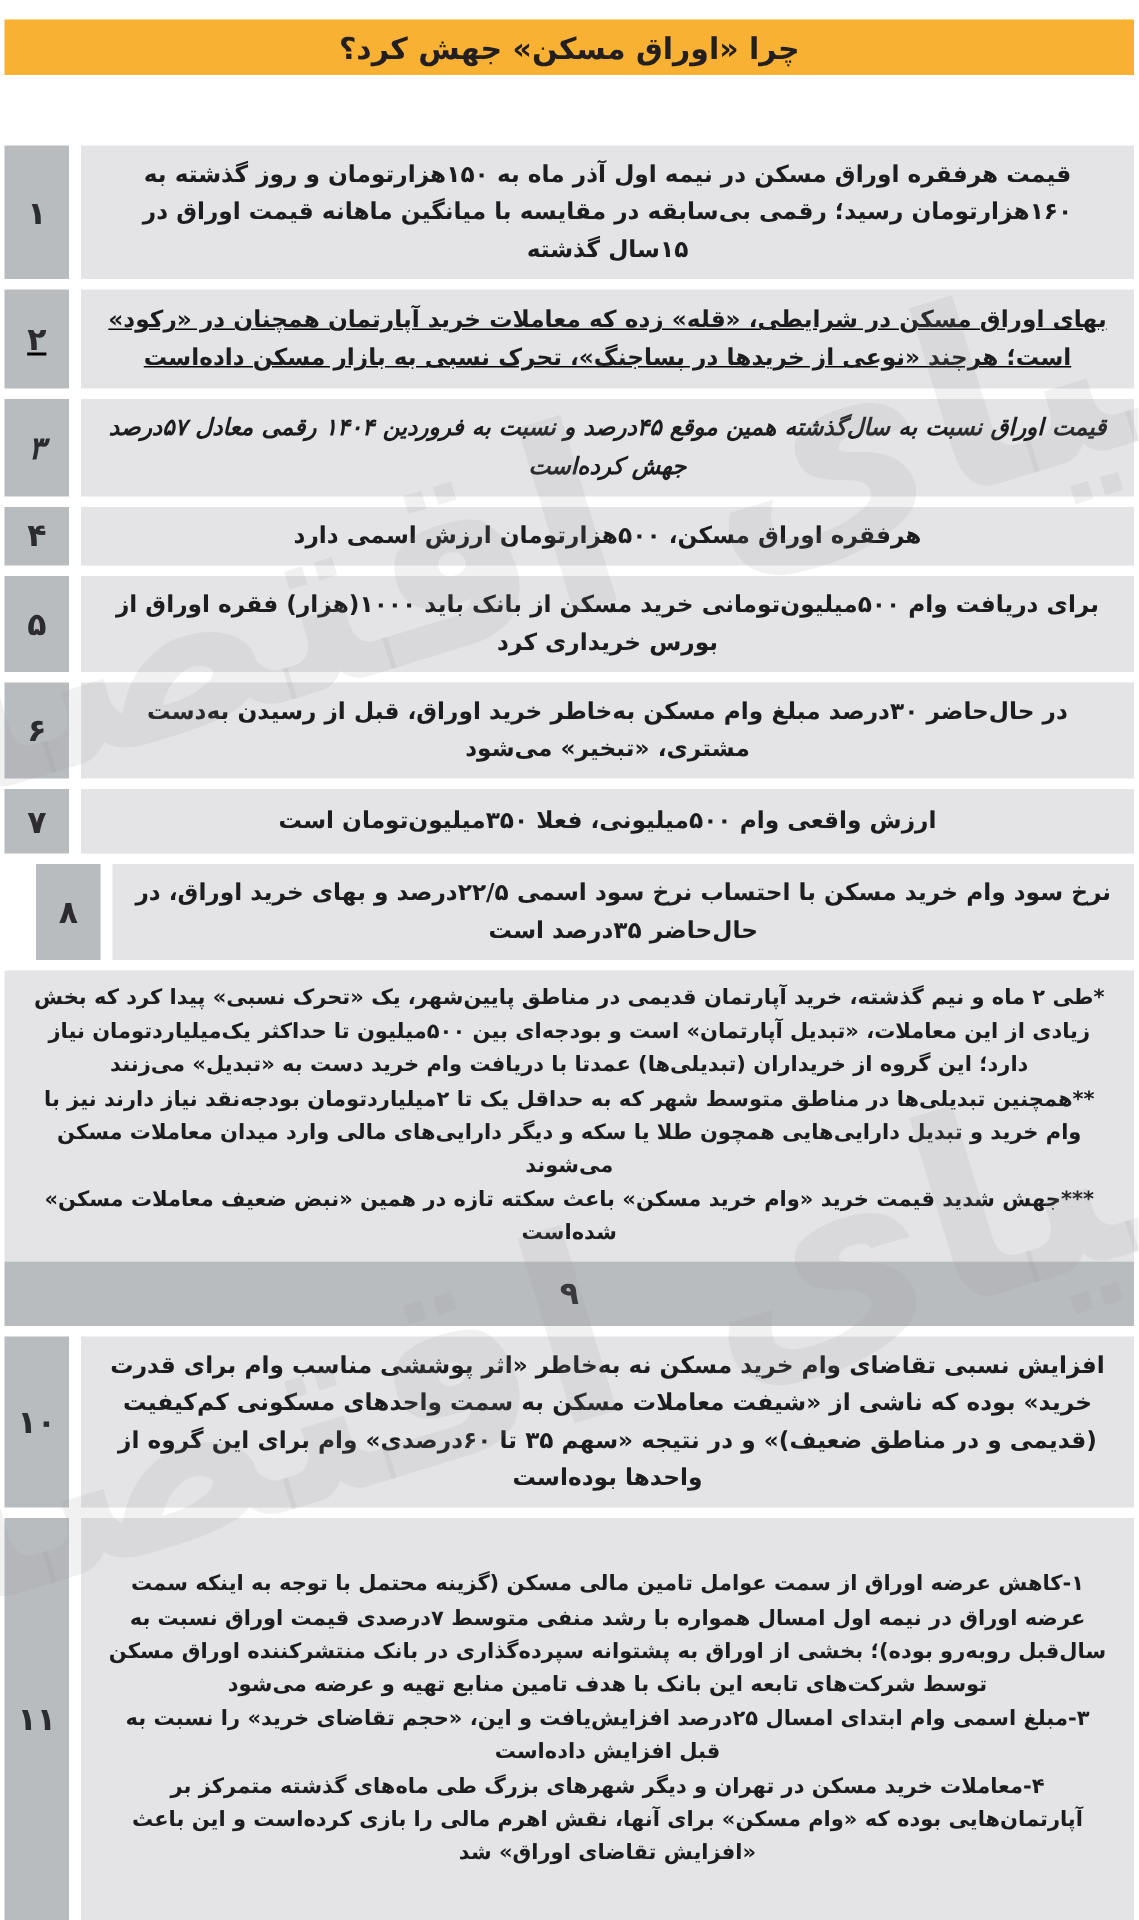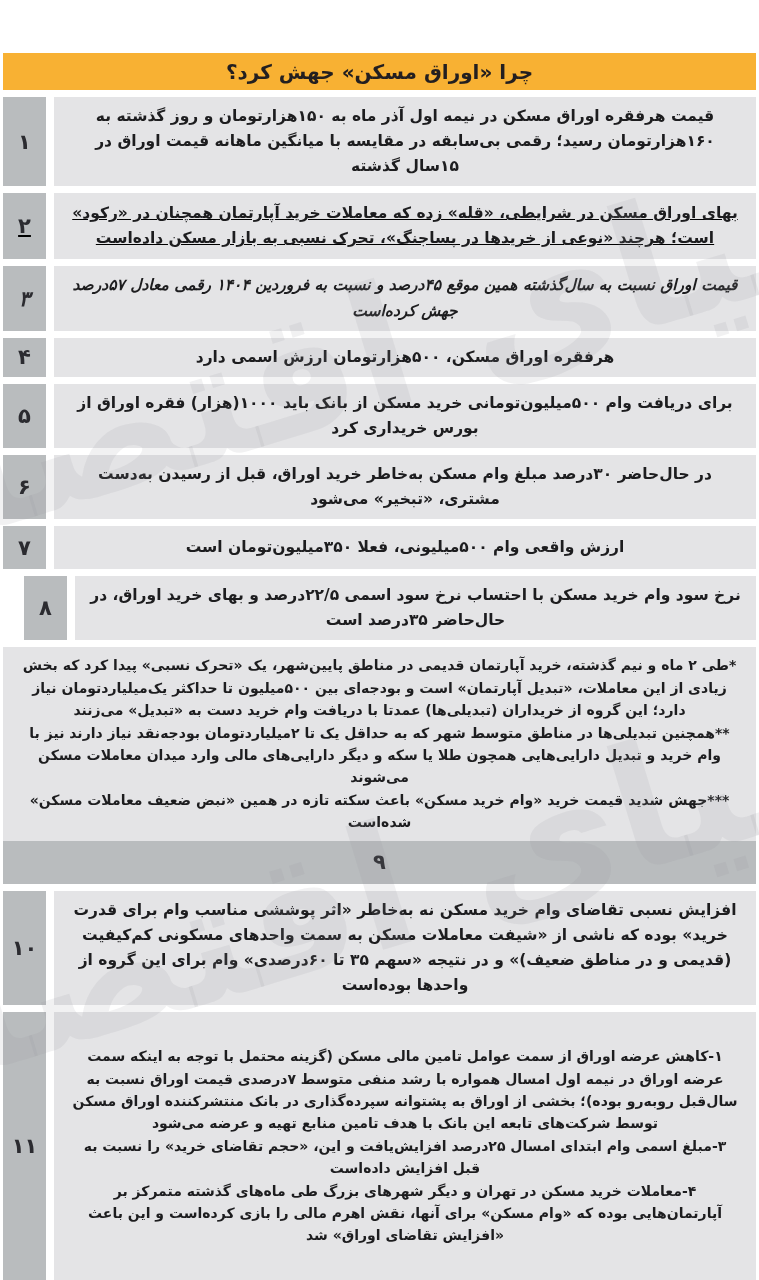--- a/index.html
+++ b/index.html
@@ -95,21 +95,21 @@
 
 <div class="page">
   <div class="watermark wm-top">دنیای اقتصاد</div>
   <div class="watermark wm-bottom">دنیای اقتصاد</div>
 
   <div class="rows-wrap">
     <div class="header-bar">
       <div class="title">چرا «اوراق مسکن» جهش کرد؟</div>
     </div>
 
-  <div class="row" style="min-height: 68px;">
+  <div class="row" style="min-height: 68px; margin-top: 40px;">
         <div class="text-cell">
           <p>قیمت هرفقره اوراق مسکن در نیمه اول آذر ماه به ۱۵۰هزارتومان و روز گذشته به ۱۶۰هزارتومان رسید؛ رقمی بی‌سابقه در مقایسه با میانگین ماهانه قیمت اوراق در ۱۵سال گذشته</p>
         </div>
         <div class="num-cell">۱</div>
       </div>
       <div class="row" style="min-height: 66px; text-decoration: underline;">
         <div class="text-cell">
           <p>بهای اوراق مسکن در شرایطی، «قله» زده که معاملات خرید آپارتمان همچنان در «رکود» است؛ هرچند «نوعی از خریدها در پساجنگ»، تحرک نسبی به بازار مسکن داده‌است</p>
         </div>
         <div class="num-cell">۲</div>

